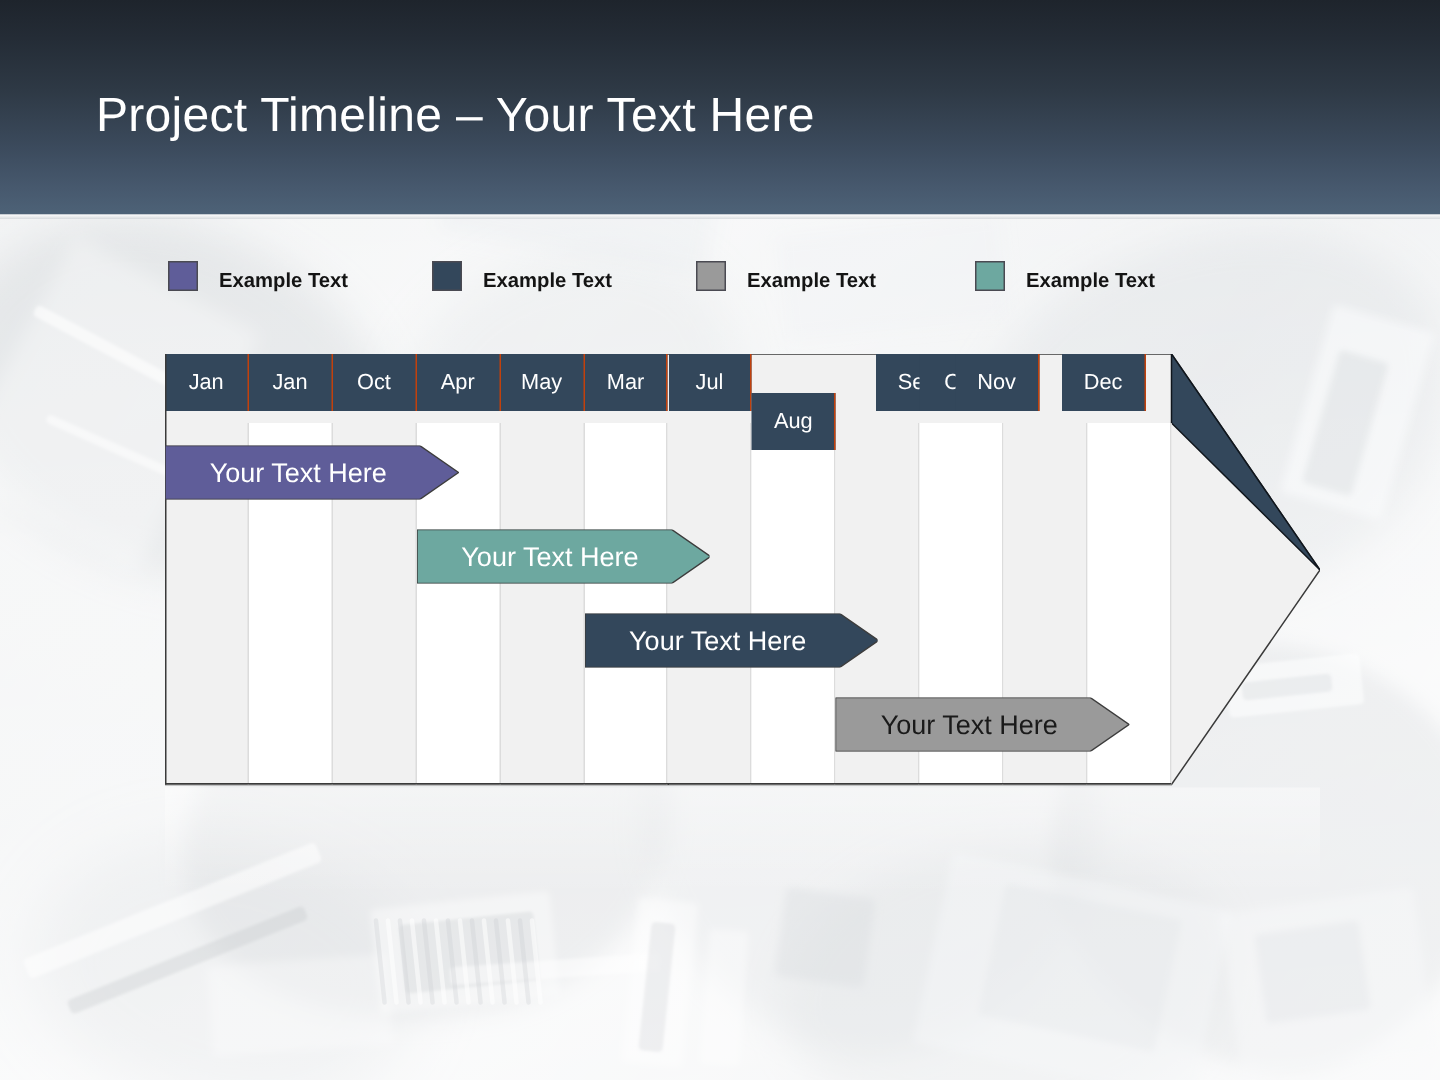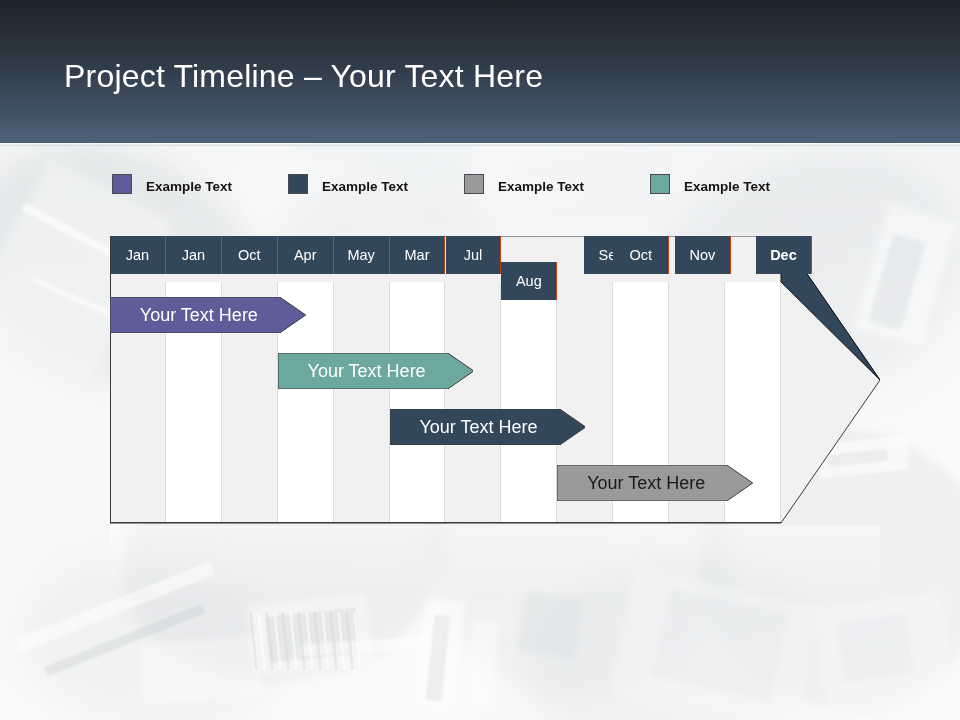--- a/index.html
+++ b/index.html
@@ -182,24 +182,24 @@
         </div>
         <div class="hcell" style="left: 391.417px; width: 55.9167px; margin-top: 26px;">
           <span>Aug</span>
         </div>
         <div class="hcell" style="left: 474px; width: 55.9167px;">
           <span>Sep</span>
         </div>
         <div class="hcell" style="left: 503.25px; width: 55.9167px;">
           <span>Oct</span>
         </div>
-        <div class="hcell" style="left: 565px; width: 55.9167px;">
+        <div class="hcell" style="left: 527px; width: 55.9167px;">
           <span>Nov</span>
         </div>
-        <div class="hcell" style="left: 646px; width: 55.9167px; font-weight: bold;">
+        <div class="hcell" style="left: 598px; width: 55.9167px;">
           <span>Dec</span>
         </div>
       </div>
     <div class="chart-frame"></div>
     <div id="bars">
         <div class="bar" style="left: 0px; top: 61px; width: 195.708px;">
           <svg width="195.70833333333331" height="36">
             <polygon points="0,0 169.70833333333331,0 195.70833333333331,18 169.70833333333331,36 0,36" fill="#5f5d99" stroke="#3d3d3d" stroke-width="1"></polygon>
           </svg>
           <span style="color: rgb(255, 255, 255);">Your  Text Here</span>

